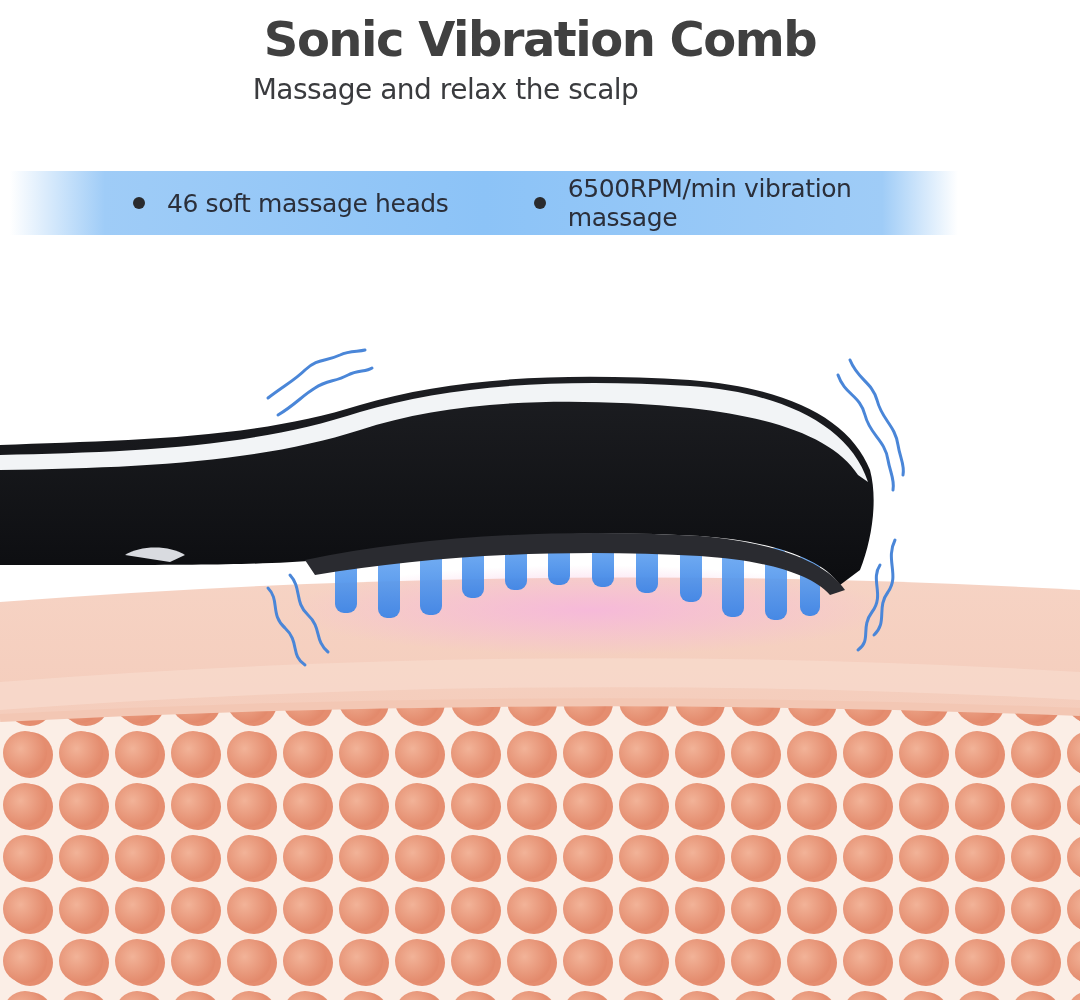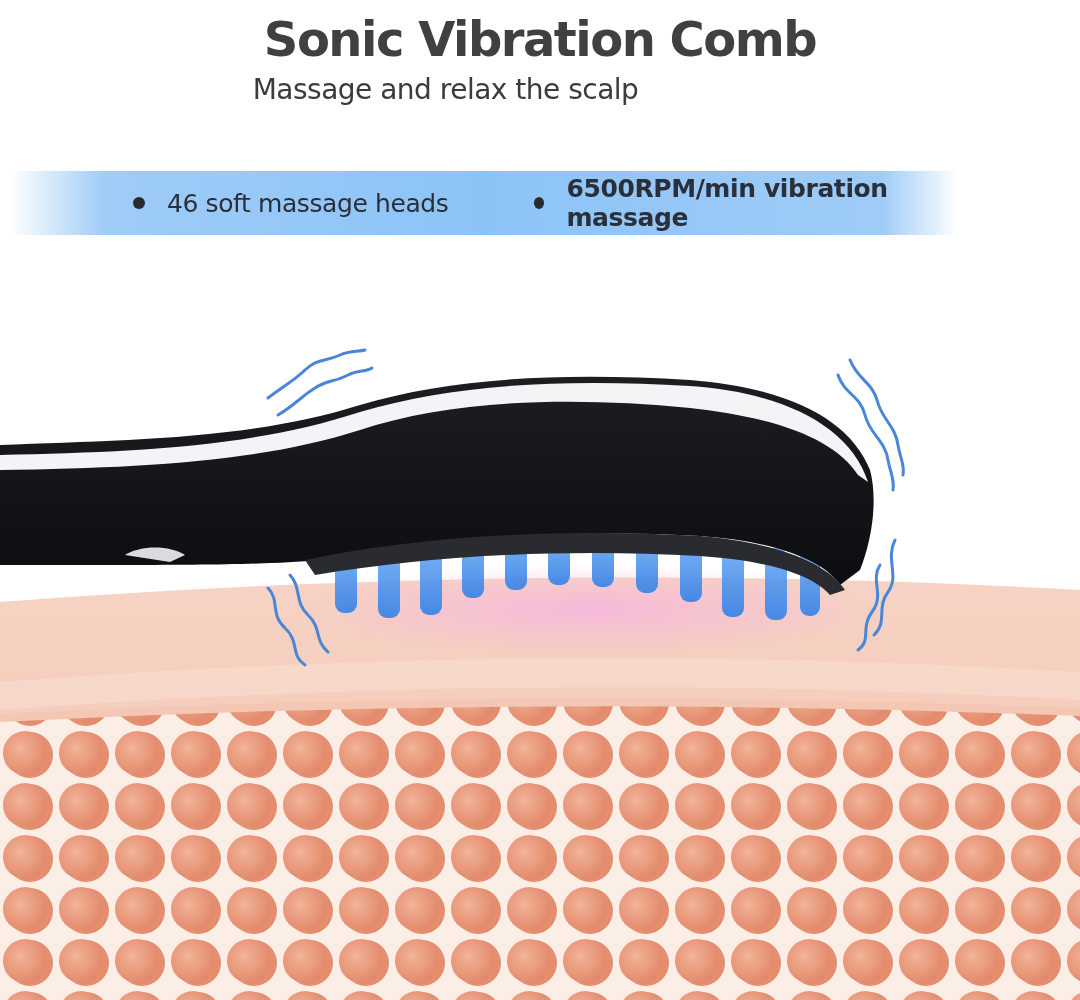--- a/index.html
+++ b/index.html
@@ -17,21 +17,21 @@
 <body>
 
 <div class="title">Sonic Vibration Comb</div>
 <div class="subtitle">Massage and relax the scalp</div>
 
 <div class="banner">
   <div class="feature" style="left:123px;">
     <span class="bullet"></span>
     <span>46 soft massage heads</span>
   </div>
-  <div class="feature" style="left:524px;font-weight:bold;">
+  <div class="feature" style="left:524px;">
     <span class="bullet"></span>
     <span>6500RPM/min vibration massage</span>
   </div>
 </div>
 
 <div class="scene">
   <svg width="1080" height="670" viewBox="0 330 1080 670" xmlns="http://www.w3.org/2000/svg">
     <defs>
       <linearGradient id="skinTop" x1="0" y1="0" x2="0" y2="1">
         <stop offset="0" stop-color="#f6d3c4"></stop>

